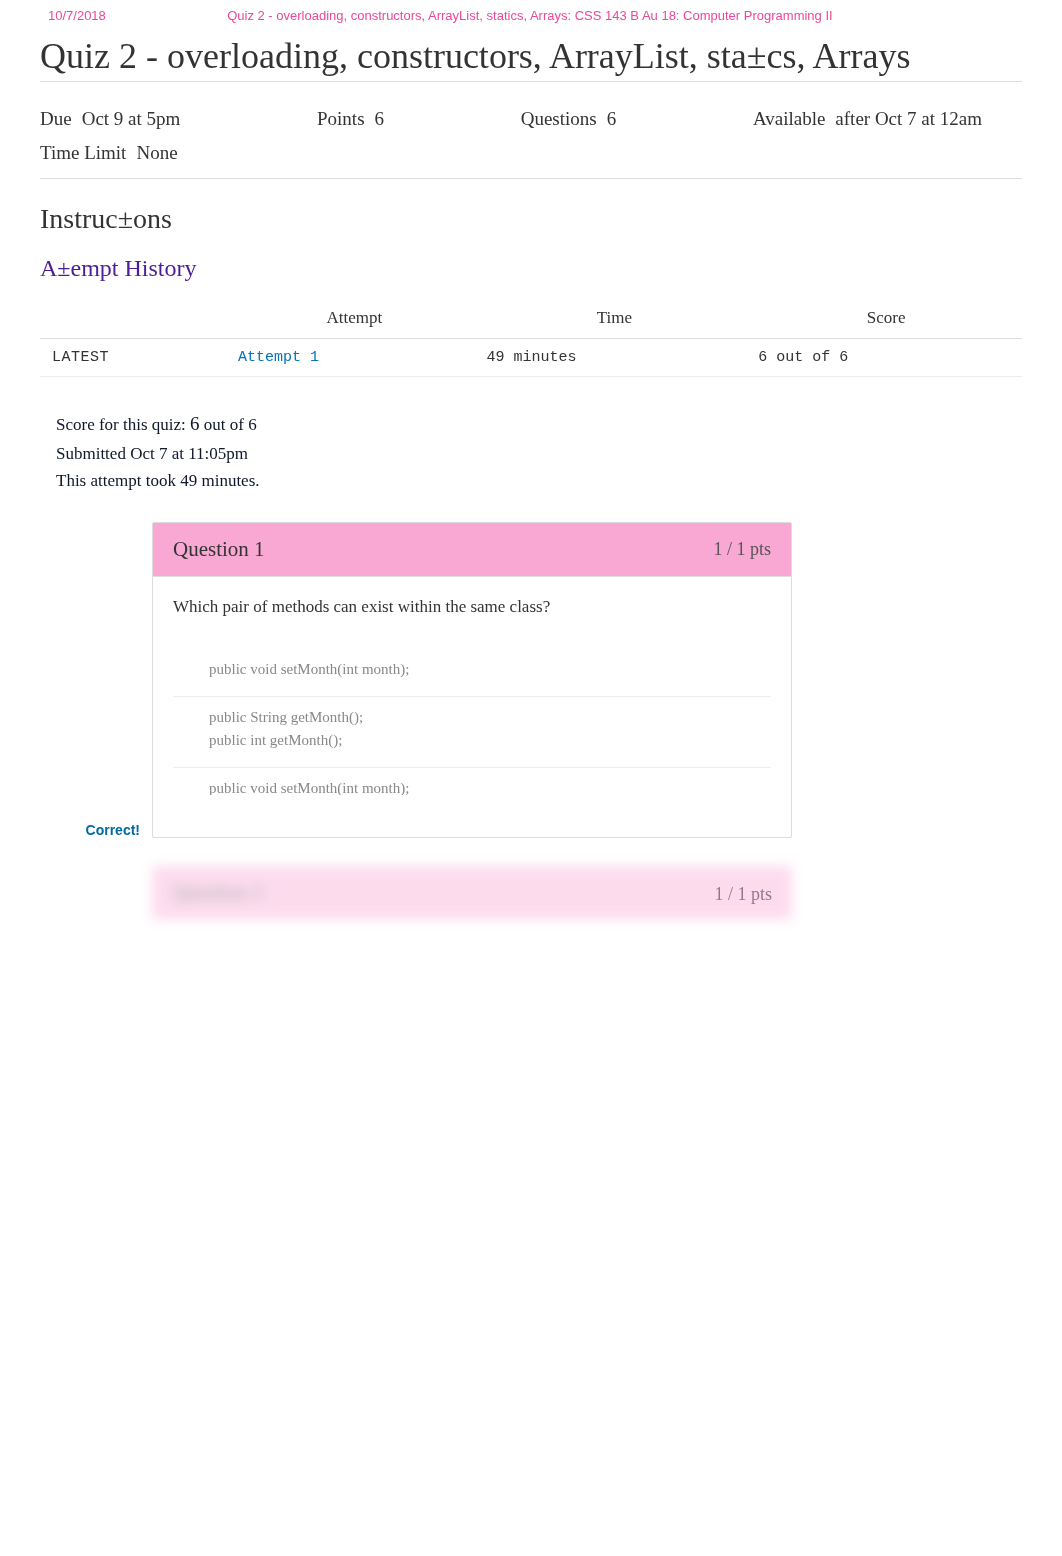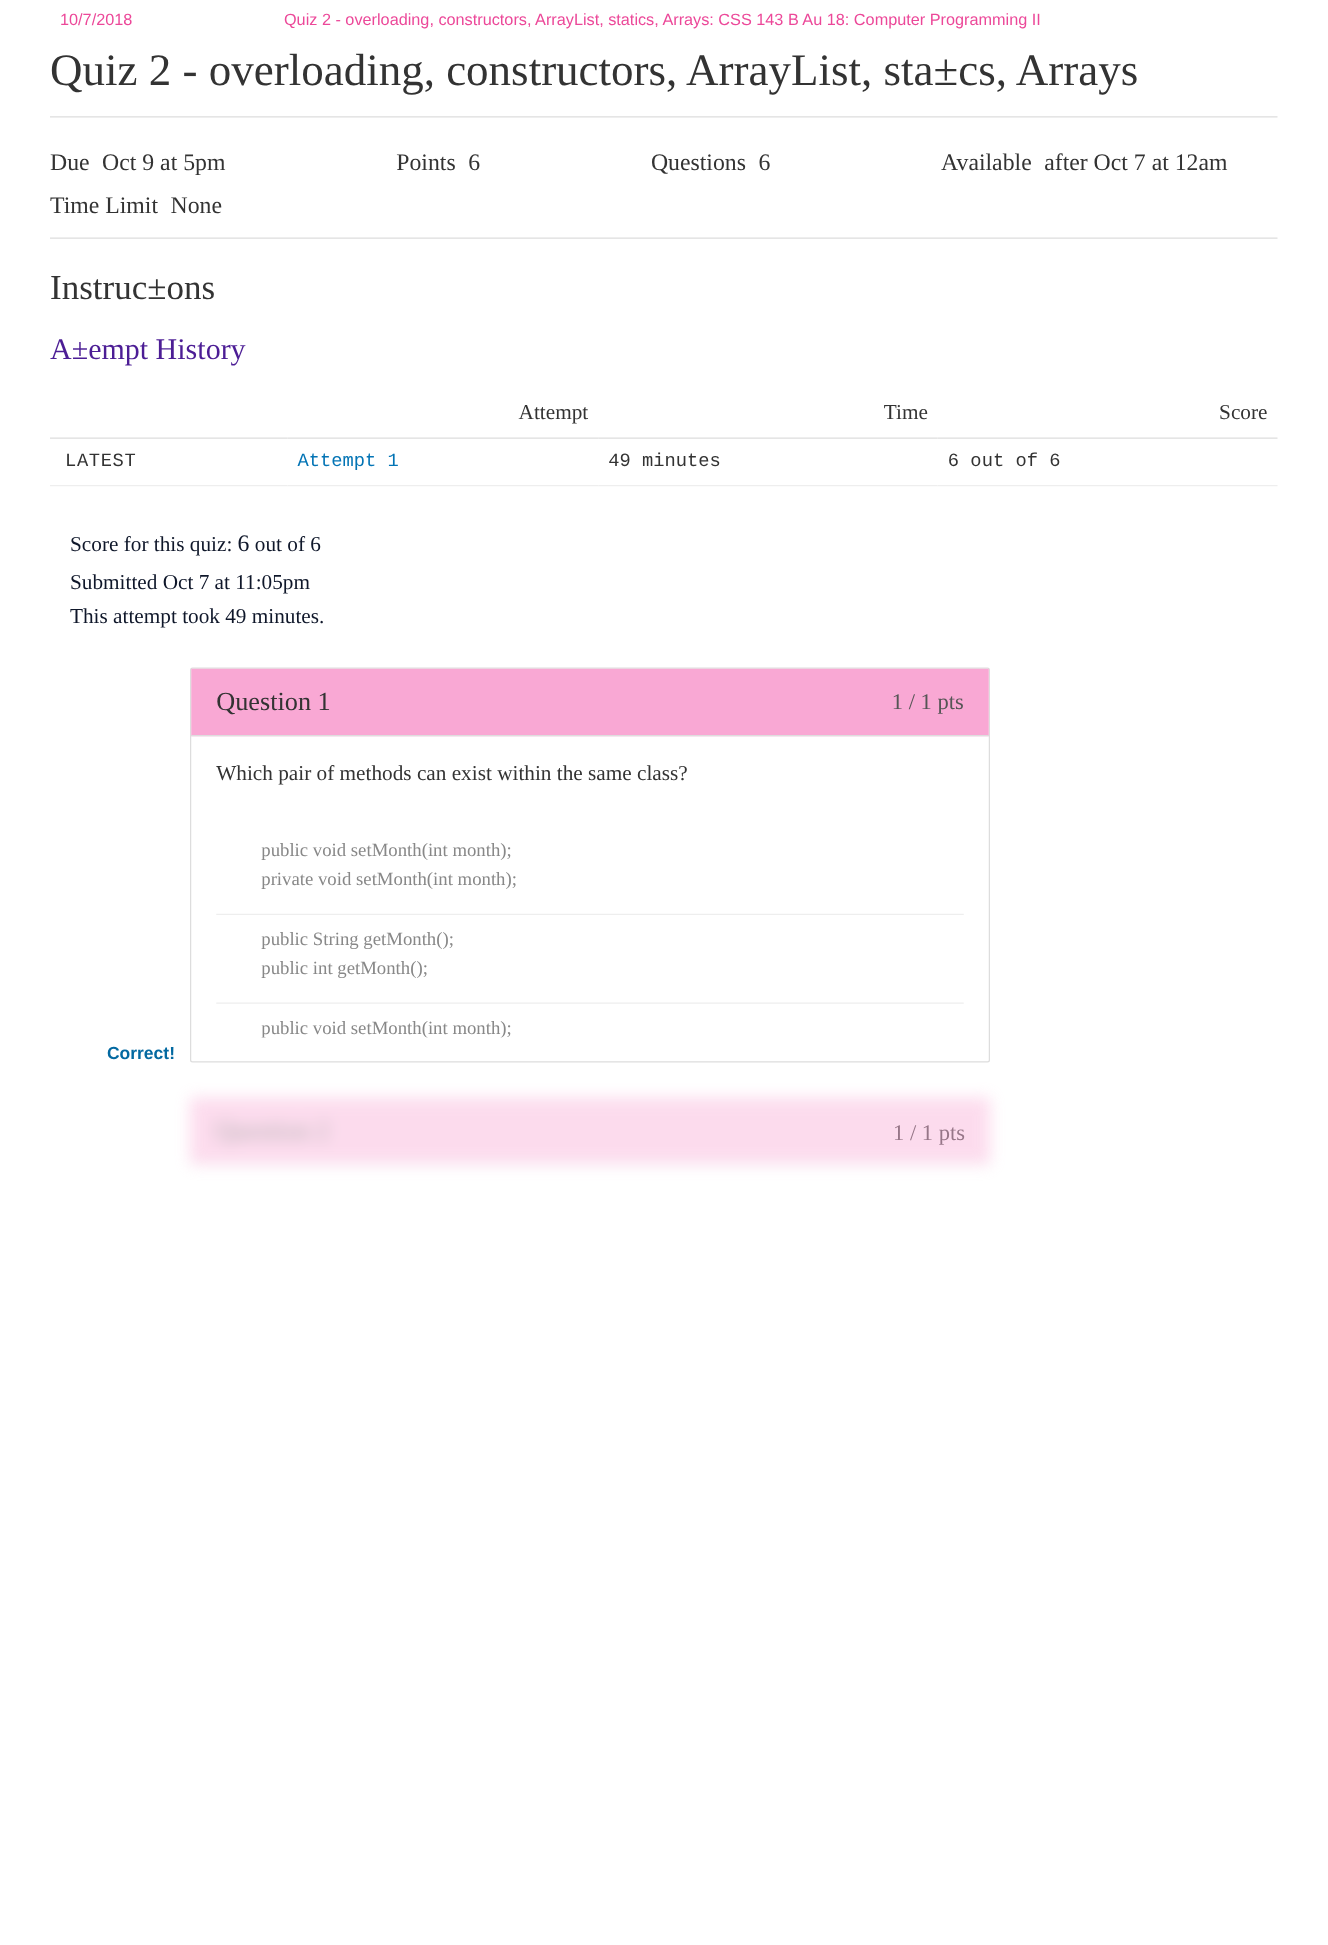--- a/index.html
+++ b/index.html
@@ -31,21 +31,21 @@
     .content {
       padding: 8px 40px 0 40px;
     }
     .page-title {
       font-family: Georgia, "Times New Roman", serif;
       font-size: 36px;
       font-weight: normal;
       color: #333;
       margin-bottom: 12px;
       border-bottom: 1px solid #ddd;
-      padding-bottom: 16px;
+      padding-bottom: 4px;
     }
     .quiz-meta {
       font-family: Georgia, "Times New Roman", serif;
       font-size: 19px;
       color: #333;
       padding: 8px 0;
       border-bottom: 1px solid #ddd;
       margin-bottom: 24px;
       line-height: 1.8;
     }
@@ -85,21 +85,21 @@
     }
     .attempt-table {
       width: 100%;
       border-collapse: collapse;
       margin-bottom: 32px;
     }
     .attempt-table th {
       font-family: Georgia, "Times New Roman", serif;
       font-size: 17px;
       font-weight: normal;
-      text-align: right;
+      text-align: center;
       padding: 10px 8px;
       border-bottom: 1px solid #ddd;
       color: #333;
     }
     .attempt-table td {
       font-family: Liberation Mono, monospace;
       font-size: 15px;
       padding: 10px 8px;
       border-bottom: 1px solid #eee;
       color: #333;
@@ -300,21 +300,20 @@
     <div class="question-box">
       <div class="question-header">
         <span class="question-title">Question 1</span>
         <span class="question-pts">1 / 1 pts</span>
       </div>
       <div class="question-body">
         <p class="question-text">Which pair of methods can exist within the same class?</p>
 
         <div class="answer-option">
           <span class="line">public void setMonth(int month);</span>
-          <span class="line">private void setMonth(int month);</span>
         </div>
 
         <div class="answer-option">
           <span class="line">public String getMonth();</span>
           <span class="line">public int getMonth();</span>
         </div>
 
         <div class="answer-option cut">
           <span class="line">public void setMonth(int month);</span>
         </div>

